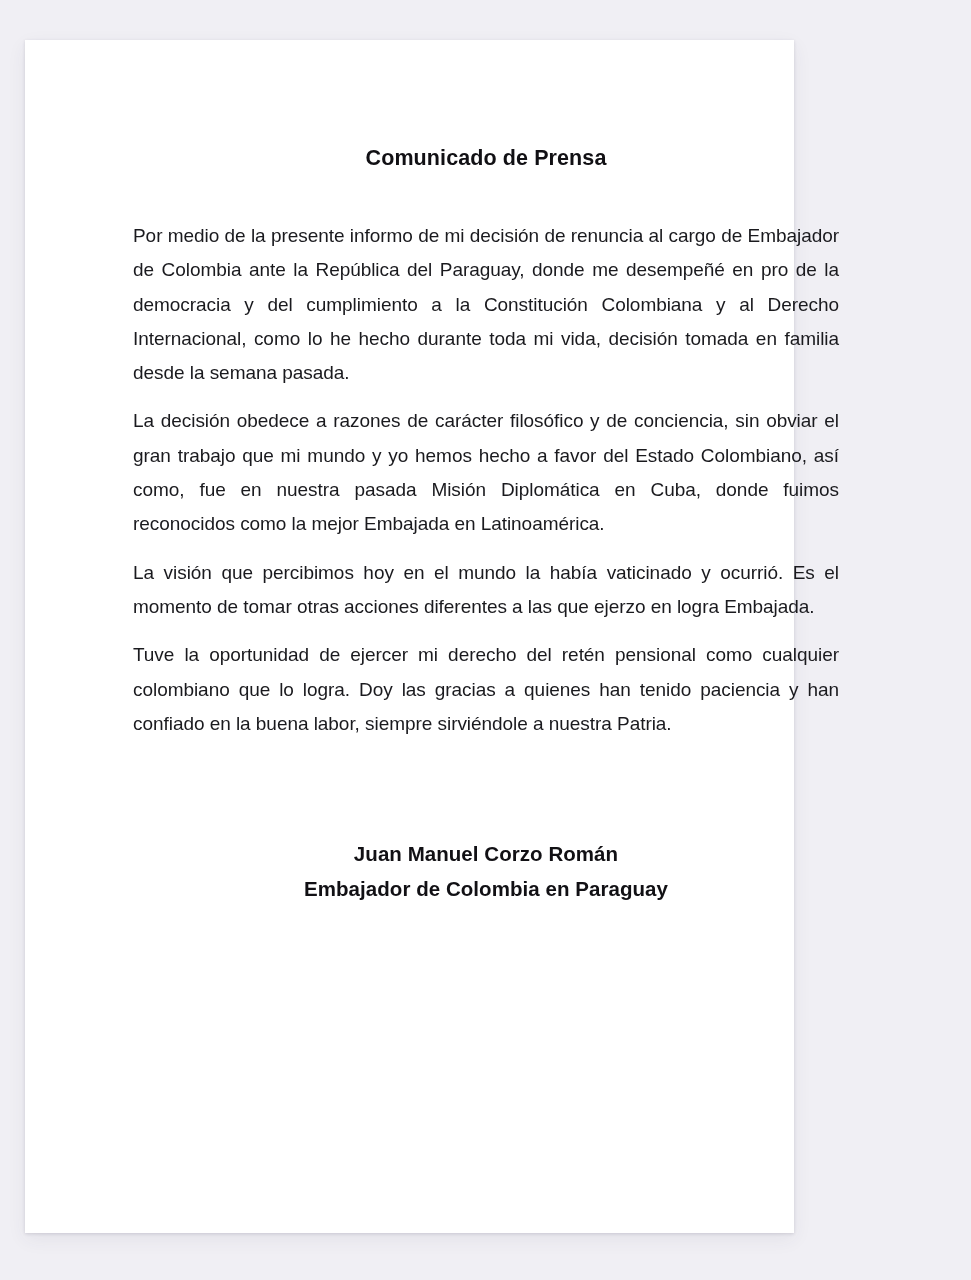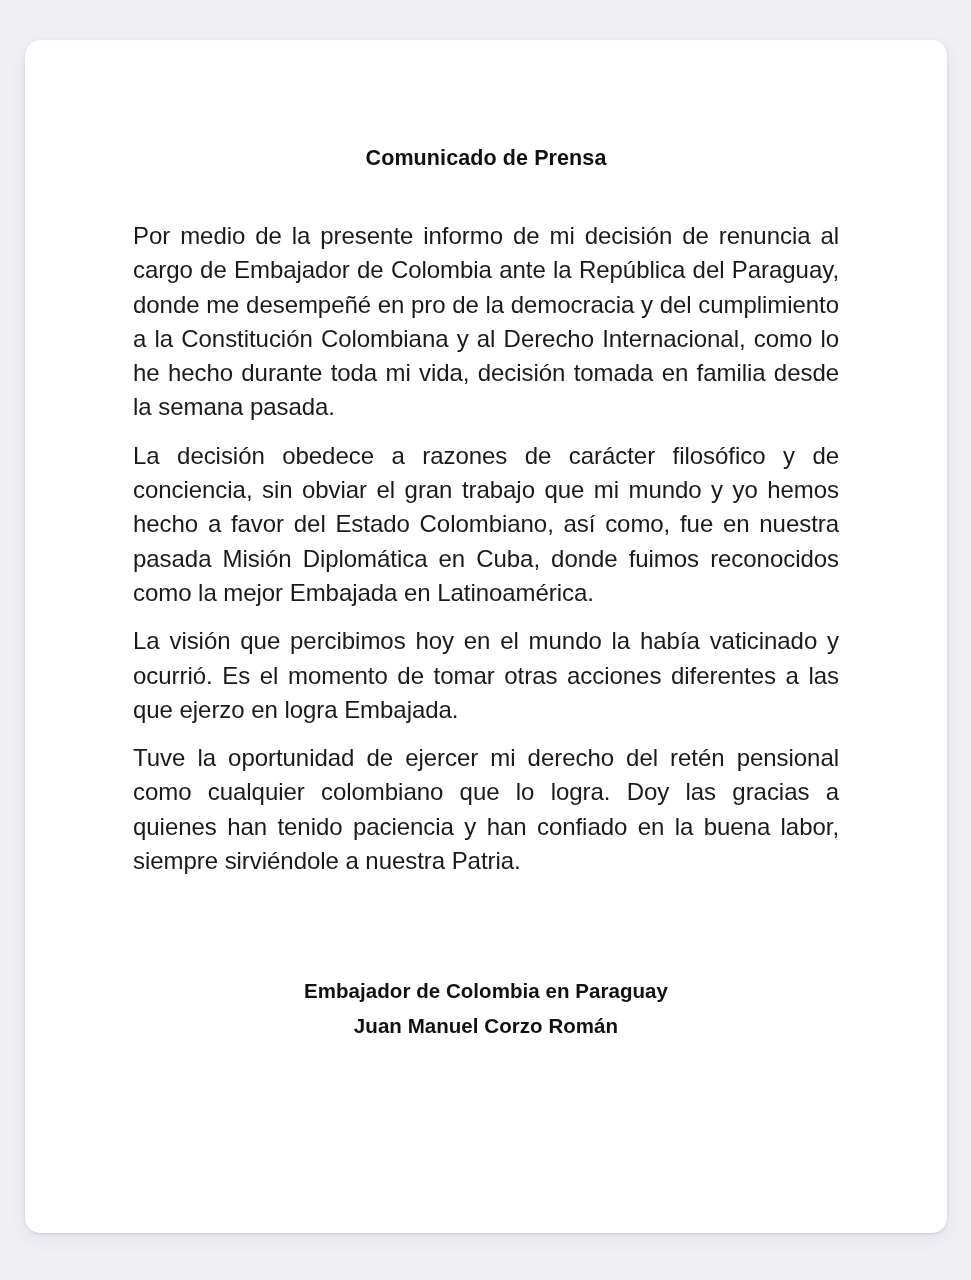--- a/index.html
+++ b/index.html
@@ -21,27 +21,26 @@
     width: 971px;
     height: 1280px;
     box-sizing: border-box;
   }
 
   
   .sheet {
     position: absolute;
     left: 25px;
     top: 40px;
-    width: 922px;
+    width: 769px;
     height: 1193px;
     background: #ffffff;
     box-sizing: border-box;
     box-shadow: 0 1px 3px rgba(60, 55, 80, 0.16),
                 0 6px 18px rgba(60, 55, 80, 0.07);
-    border-radius: 15px;
   }
 
   
   .doc-body {
     position: absolute;
     left: 108px;          
     top: 0;
     width: 706px;         
   }
 
@@ -55,21 +54,21 @@
     color: #111014;
     letter-spacing: 0.1px;
   }
 
   .paragraphs {
     margin-top: 48px;
   }
 
   .doc-paragraph {
     margin: 0 0 14px 0;
-    font-size: 24px;
+    font-size: 19px;
     line-height: 34.3px;
     color: #1a1a1e;
     text-align: justify;
     text-justify: inter-word;
     hyphens: none;
     letter-spacing: -0.05px;
   }
   .doc-paragraph:last-child {
     margin-bottom: 0;
   }
@@ -97,19 +96,19 @@
       <h1 class="doc-title">Comunicado de Prensa</h1>
 
       <div class="paragraphs">
         <p class="doc-paragraph">Por medio de la presente informo de mi decisión de renuncia al cargo de Embajador de Colombia ante la República del Paraguay, donde me desempeñé en pro de la democracia y del cumplimiento a la Constitución Colombiana y al Derecho Internacional, como lo he hecho durante toda mi vida, decisión tomada en familia desde la semana pasada.</p>
         <p class="doc-paragraph">La decisión obedece a razones de carácter filosófico y de conciencia, sin obviar el gran trabajo que mi mundo y yo hemos hecho a favor del Estado Colombiano, así como, fue en nuestra pasada Misión Diplomática en Cuba, donde fuimos reconocidos como la mejor Embajada en Latinoamérica.</p>
         <p class="doc-paragraph">La visión que percibimos hoy en el mundo la había vaticinado y ocurrió. Es el momento de tomar otras acciones diferentes a las que ejerzo en logra Embajada.</p>
         <p class="doc-paragraph">Tuve la oportunidad de ejercer mi derecho del retén pensional como cualquier colombiano que lo logra. Doy las gracias a quienes han tenido paciencia y han confiado en la buena labor, siempre sirviéndole a nuestra Patria.</p>
       </div>
 
       <div class="signature">
+        <p class="signature-line">Juan Manuel Corzo Román</p>
         <p class="signature-line">Embajador de Colombia en Paraguay</p>
-        <p class="signature-line">Juan Manuel Corzo Román</p>
       </div>
 
     </div>
   </div>
 </div>
 
 </body></html>

